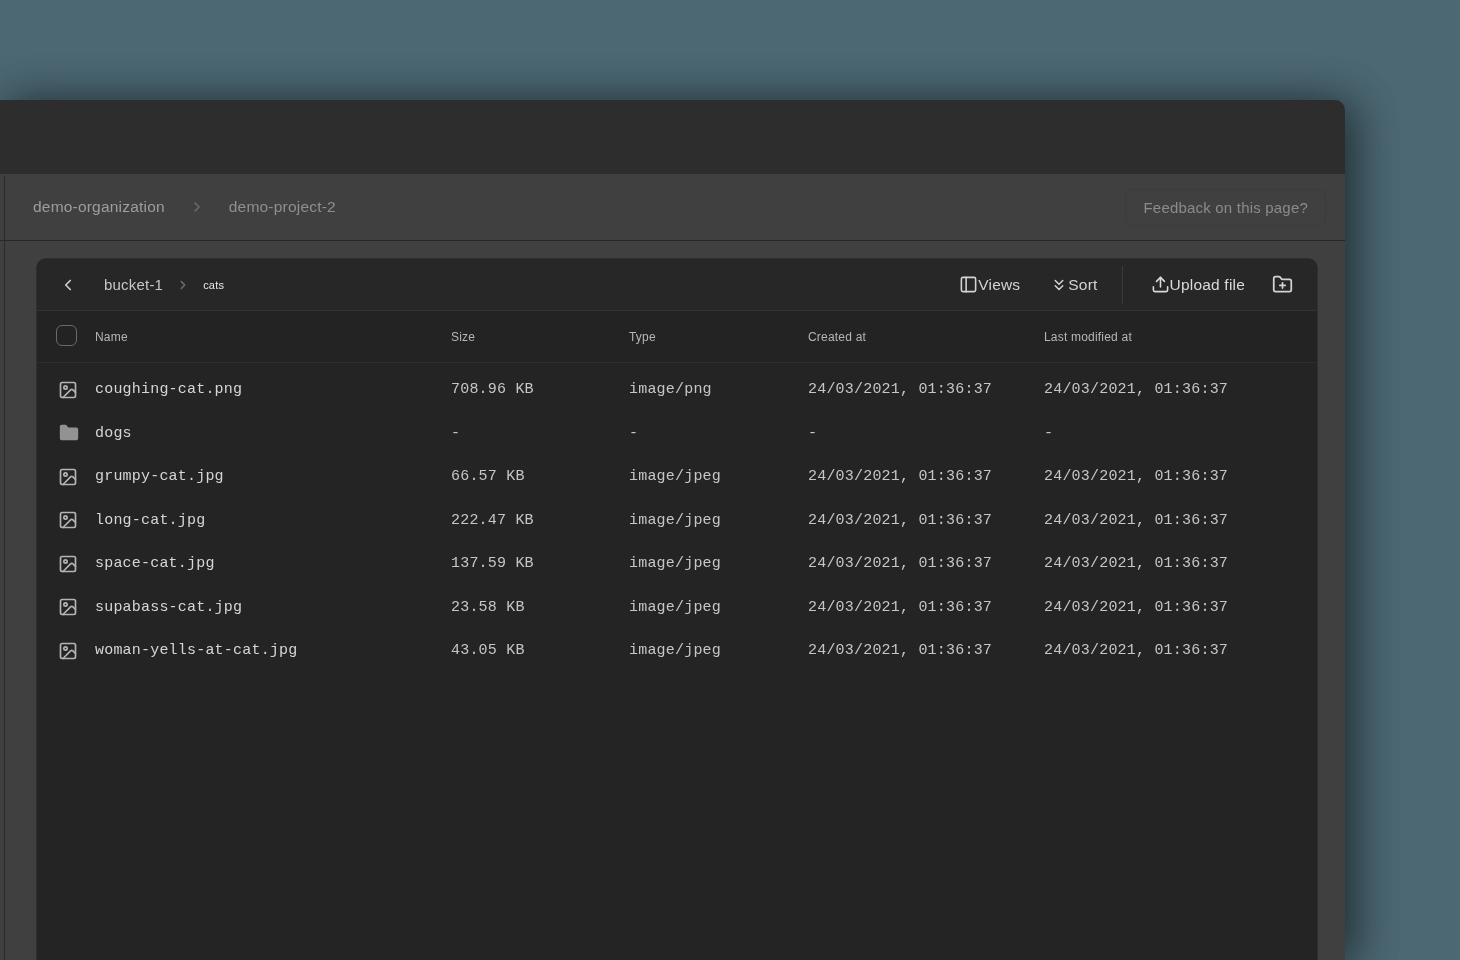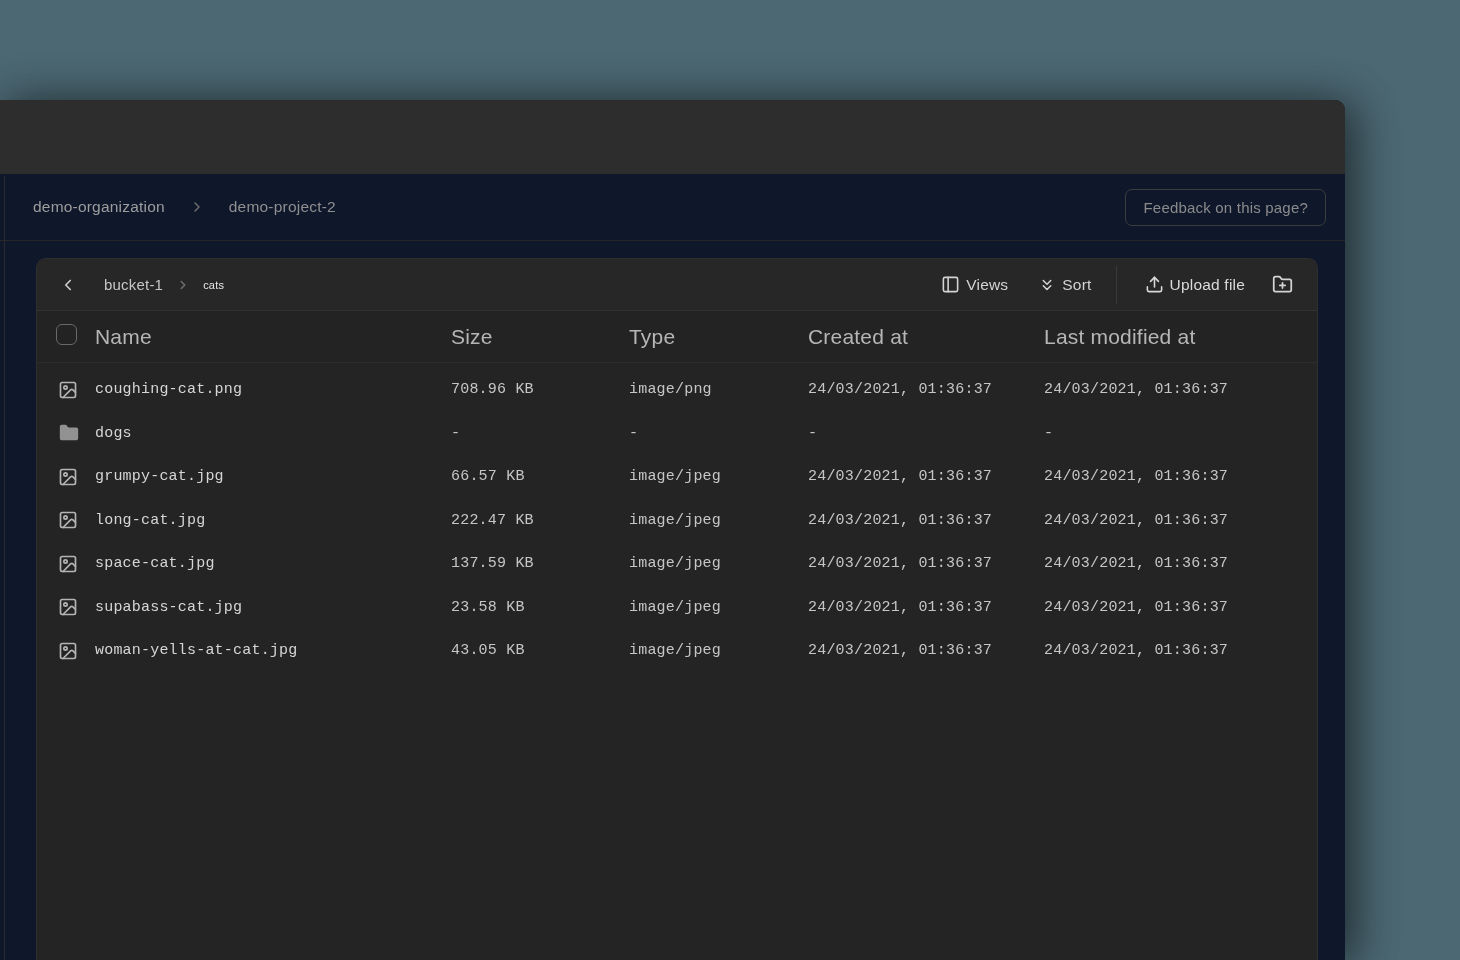--- a/index.html
+++ b/index.html
@@ -5,21 +5,21 @@
   * { margin:0; padding:0; box-sizing:border-box; }
   html,body { width:1460px; height:960px; overflow:hidden; }
   body {
     background:#4c6873;
     font-family:"Liberation Sans","DejaVu Sans",sans-serif;
     -webkit-font-smoothing:antialiased;
     letter-spacing:.2px;
   }
   .window {
     position:absolute; left:0; top:100px; width:1345px; height:860px;
-    background:#0f172a;
+    background:#404040;
     border-top-right-radius:10px;
     box-shadow:0 8px 50px rgba(0,0,0,.45), 14px 0 40px rgba(0,0,0,.28);
   }
   .titlebar {
     height:74px; background:#2e2d2e;
     border-top-right-radius:10px;
   }
   .rail-line {
     position:absolute; left:4px; top:76px; bottom:0; width:1px; background:#2b2b2c;
   }
@@ -43,21 +43,21 @@
     position:absolute; left:36px; top:158px; width:1282px; bottom:0;
     background:#242425; border:1px solid #2f2f30; border-bottom:none;
     border-radius:10px 10px 0 0;
   }
   .toolbar {
     height:52px; background:#272728; border-bottom:1px solid #323233;
     border-radius:10px 10px 0 0;
     display:flex; align-items:center; padding:0 24px 0 22px;
   }
   .tool-btn {
-    display:flex; align-items:center; gap:6px; background:none; border:none;
+    display:flex; align-items:center; gap:0; background:none; border:none;
     color:#d3d3d4; font-size:15.5px; font-family:inherit; letter-spacing:.2px; cursor:pointer;
   }
   .back-btn { margin-right:27px; color:#cfcfcf; }
   .path-bucket { color:#c7c7c8; font-size:15px; cursor:pointer; }
   .path-sep { display:flex; color:#6e6e6f; margin:0 13px; }
   .path-current { color:#e9e9ea; font-size:11px; cursor:default; }
   .toolbar-spacer { flex:1; }
   .views-btn { margin-right:30px; }
   .sort-btn { margin-right:24px; }
   .toolbar-divider { width:1px; height:38px; background:#3a3a3b; margin-right:28px; }
@@ -65,21 +65,21 @@
   .newfolder-btn { color:#d3d3d4; }
   svg { display:block; }
   
   .grid-cols {
     display:grid;
     grid-template-columns:58px 356px 178px 179px 236px 1fr;
     align-items:center;
   }
   .thead {
     height:52px; background:#232324; border-bottom:1px solid #2d2d2e;
-    color:#b6b6b7; font-size:21px;
+    color:#b6b6b7; font-size:12px;
   }
   .checkbox {
     width:21px; height:21px; margin-left:19px;
     border:1.5px solid #69696a; border-radius:6px; background:transparent; cursor:pointer;
   }
   .rows { padding-top:5px;font-family:Liberation Mono, monospace; }
   .row { height:43.5px; cursor:pointer; }
   .cell-name { color:#d6d6d7; font-size:15px; }
   .cell-dim  { color:#c6c6c7; font-size:15px; }
   .icon-cell { display:flex; }

